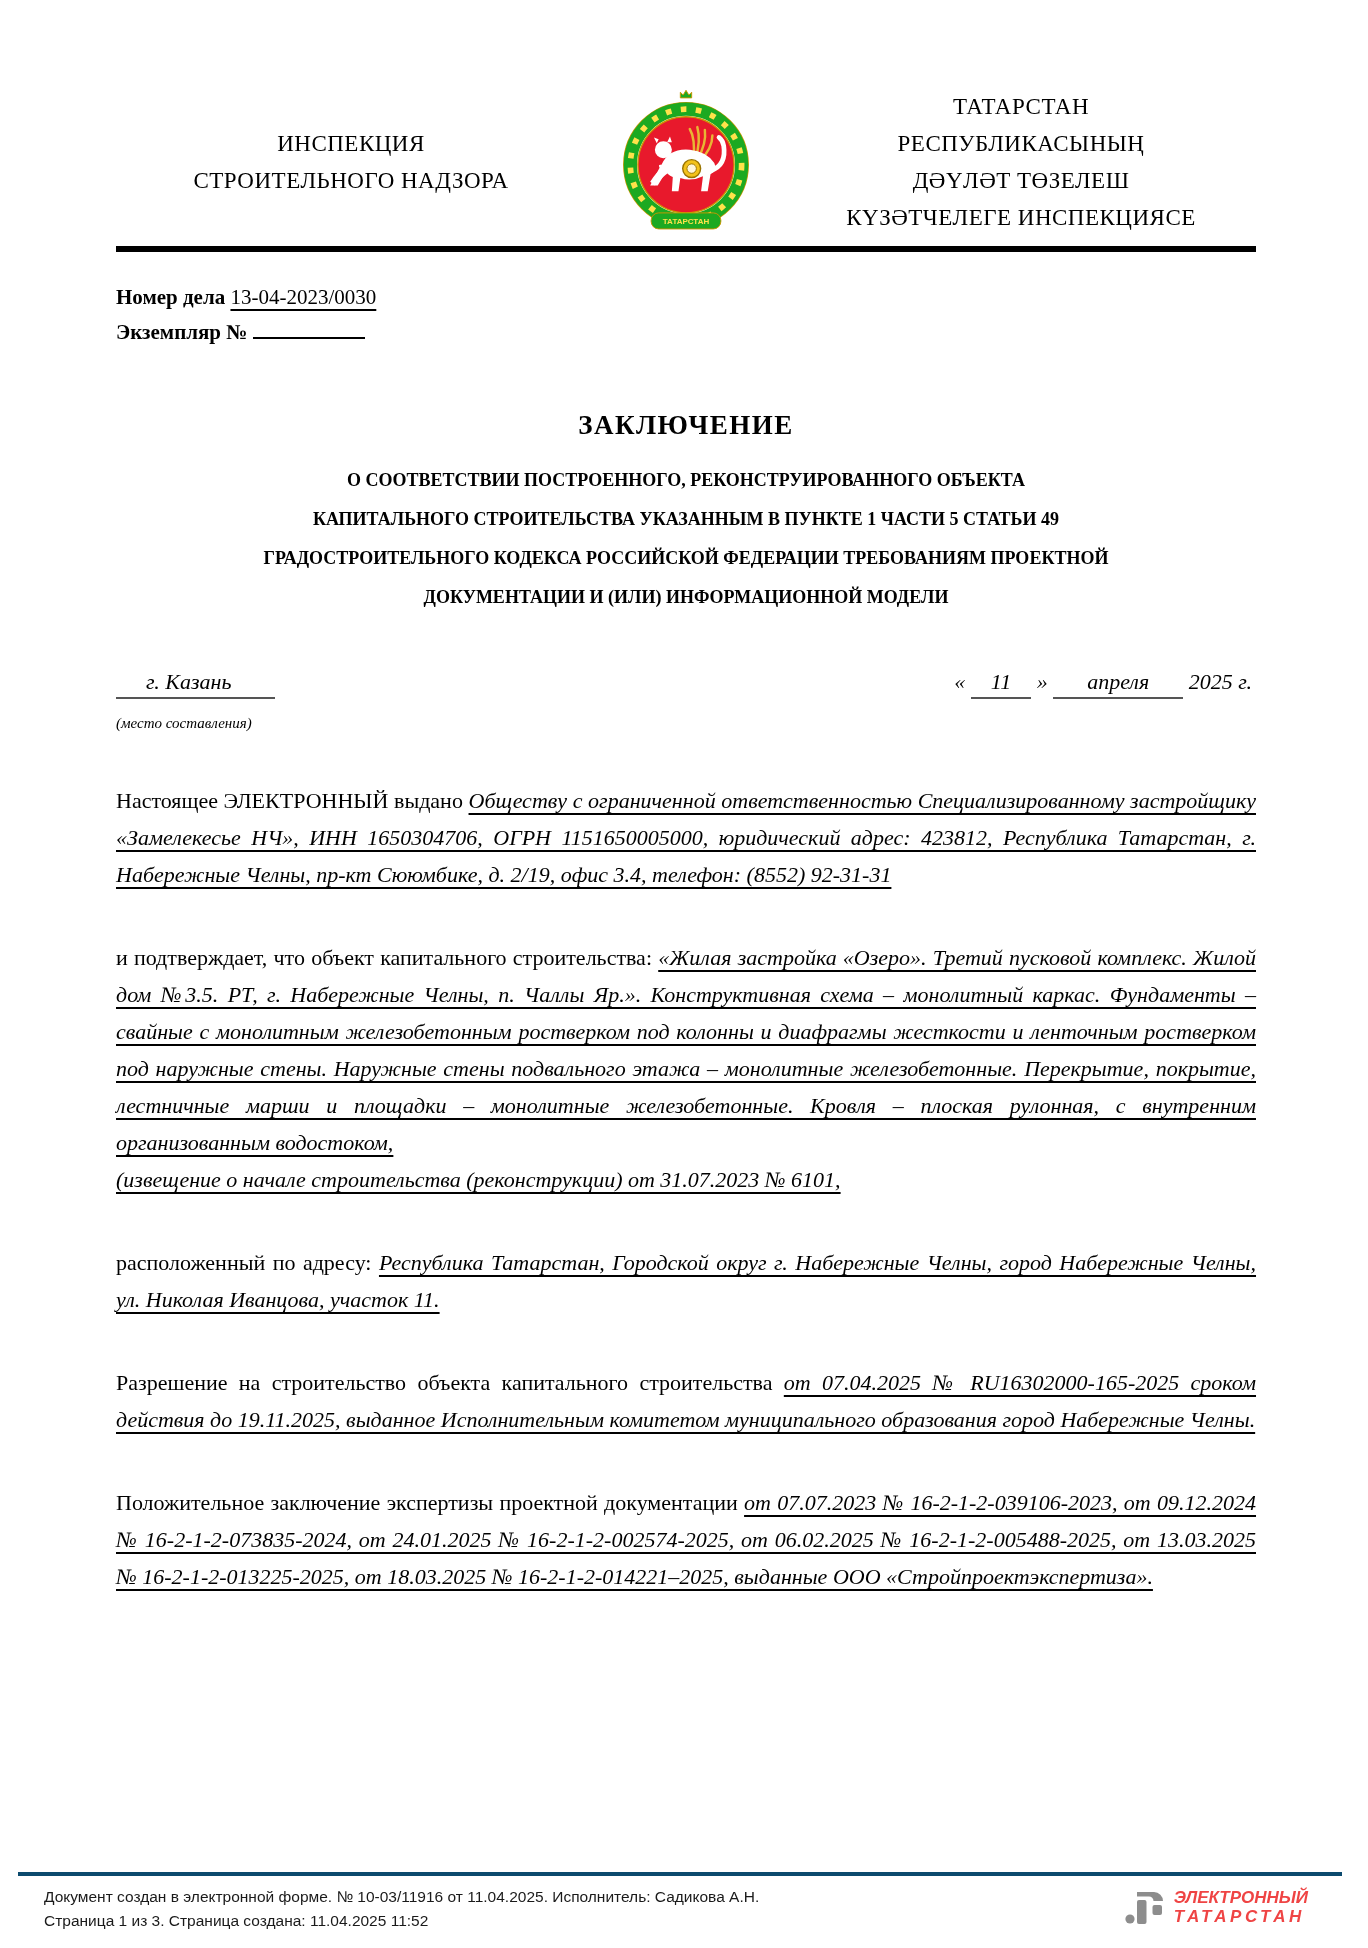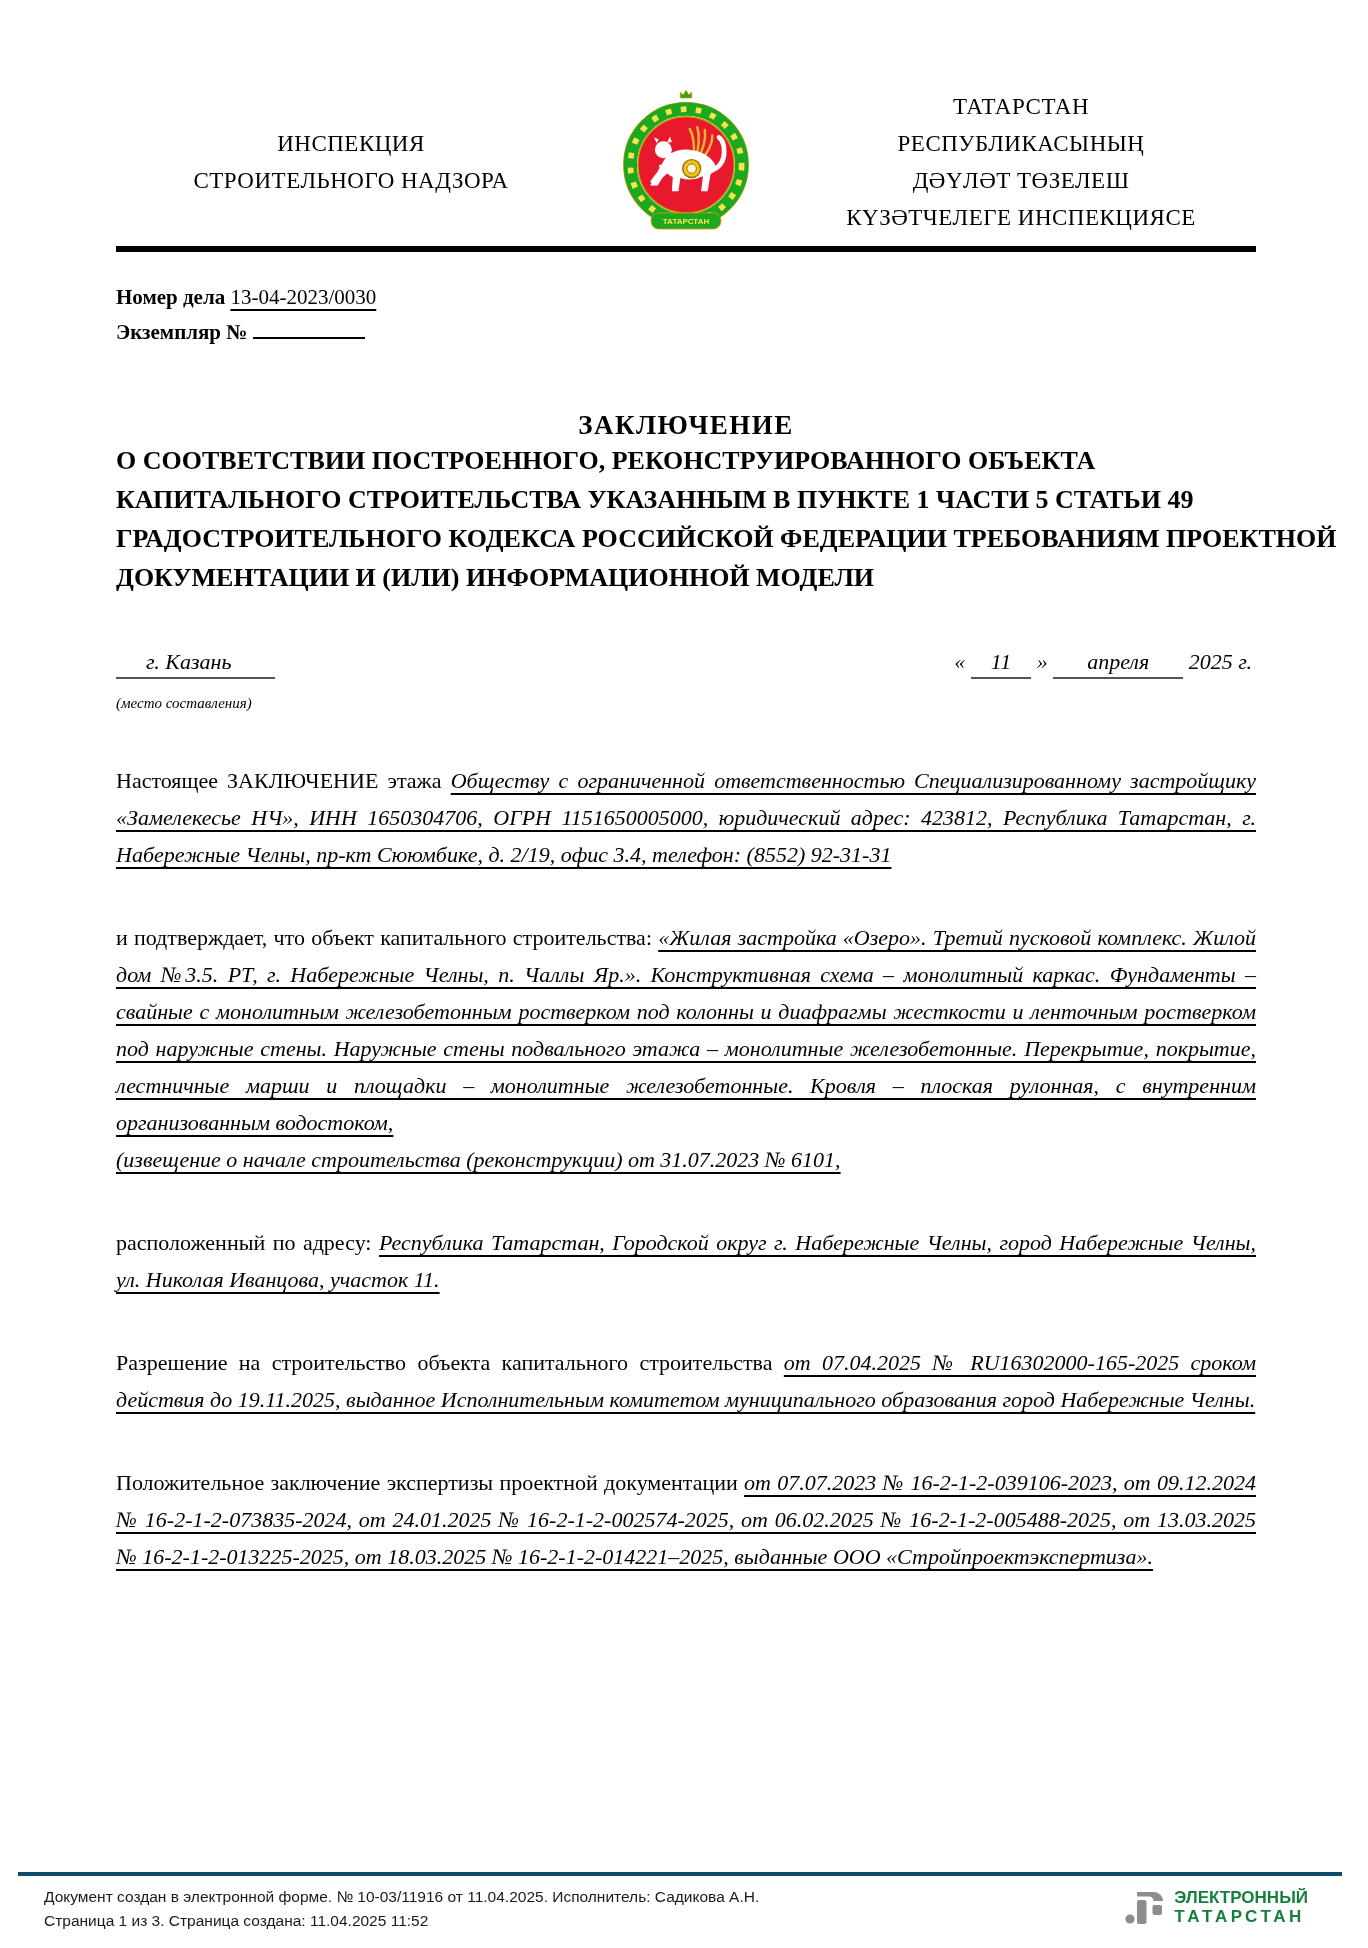--- a/index.html
+++ b/index.html
@@ -24,21 +24,21 @@
   
   .approve-row{display:flex;align-items:flex-end;margin-top:28px;}
   .case-col{flex:1;font-size:21px;line-height:35px;}
   .approve-col{width:648px;font-size:21px;line-height:34px;}
   .b{font-weight:bold;}
   .u{text-decoration:underline;text-underline-offset:5px;text-decoration-thickness:1.5px;}
   .blankline{display:inline-block;width:112px;border-bottom:2px solid #000;height:1em;vertical-align:baseline;}
 
   
   .doc-title{margin-top:60px;text-align:center;font-size:27px;font-weight:bold;letter-spacing:1.5px;}
-  .doc-subtitle{text-align:left;font-size:26px;font-weight:bold;line-height:39px;}
+  .doc-subtitle{margin-top:20px;text-align:center;font-size:18px;font-weight:bold;line-height:39px;}
   .doc-subtitle div{white-space:nowrap;}
 
   
   .place-row{display:flex;justify-content:space-between;margin-top:52px;font-size:22px;font-style:italic;}
   .place-left .fill{display:inline-block;border-bottom:2px solid #555;padding:0 44px 2px 30px;}
   .place-caption{font-size:15px;font-style:italic;margin-top:16px;}
   .date-right{padding-right:4px;}
   .date-right .fill{display:inline-block;border-bottom:2px solid #555;padding:0 20px 2px 20px;text-align:center;}
   .date-right .fill.month{padding:0 34px 2px 34px;}
 
@@ -152,21 +152,21 @@
       <div class="date-right">
         <span>«</span>
         <span class="fill">11</span>
         <span>»</span>
         <span class="fill month">апреля</span>
         <span>2025 г.</span>
       </div>
     </div>
 
     <div class="para" style="margin-top:50px;">
-      <span class="lbl">Настоящее ЗАКЛЮЧЕНИЕ этажа</span>
+      <span class="lbl">Настоящее ЭЛЕКТРОННЫЙ выдано</span>
       <span class="val">Обществу с ограниченной ответственностью Специализированному застройщику «Замелекесье НЧ», ИНН 1650304706, ОГРН 1151650005000, юридический адрес: 423812, Республика Татарстан, г. Набережные Челны, пр-кт Сююмбике, д. 2/19, офис 3.4, телефон: (8552) 92-31-31</span>
     </div>
 
     <div class="para">
       <span class="lbl">и подтверждает, что объект капитального строительства:</span>
       <span class="val">«Жилая застройка «Озеро». Третий пусковой комплекс. Жилой дом №3.5. РТ, г. Набережные Челны, п. Чаллы Яр.». Конструктивная схема – монолитный каркас. Фундаменты – свайные с монолитным железобетонным ростверком под колонны и диафрагмы жесткости и ленточным ростверком под наружные стены. Наружные стены подвального этажа – монолитные железобетонные. Перекрытие, покрытие, лестничные марши и площадки – монолитные железобетонные. Кровля – плоская рулонная, с внутренним организованным водостоком,</span>
       <span class="val notice">(извещение о начале строительства (реконструкции) от 31.07.2023 № 6101,</span>
     </div>
 
     <div class="para">
@@ -184,21 +184,21 @@
       <span class="val">от 07.07.2023 № 16-2-1-2-039106-2023, от 09.12.2024 № 16-2-1-2-073835-2024, от 24.01.2025 № 16-2-1-2-002574-2025, от 06.02.2025 № 16-2-1-2-005488-2025, от 13.03.2025 № 16-2-1-2-013225-2025, от 18.03.2025 № 16-2-1-2-014221–2025, выданные ООО «Стройпроектэкспертиза».</span>
     </div>
 
   </div>
 
   <div class="footer">
     <div class="footer-text">
       <div>Документ создан в электронной форме. № 10-03/11916 от 11.04.2025. Исполнитель: Садикова А.Н.</div>
       <div>Страница 1 из 3. Страница создана: 11.04.2025 11:52</div>
     </div>
-    <div class="footer-logo" style="color:#15803d;">
+    <div class="footer-logo" style="color:#ef4444;font-style:italic;">
       <svg width="40" height="36" viewBox="0 0 40 36" aria-hidden="true">
         <circle cx="5" cy="30" r="4.6" fill="#8d8d8d"></circle>
         <path d="M12 3 h17 a9 9 0 0 1 9 9 h-9.5 a4.5 4.5 0 0 0 -4.5 -4.5 h-12 z" fill="#8d8d8d"></path>
         <rect x="12" y="11" width="9.5" height="24" rx="2" fill="#8d8d8d"></rect>
         <rect x="27.5" y="16" width="9.5" height="10" rx="2" fill="#8d8d8d"></rect>
       </svg>
       <div class="logo-words">
         <div class="l1">ЭЛЕКТРОННЫЙ</div>
         <div class="l2">ТАТАРСТАН</div>
       </div>

